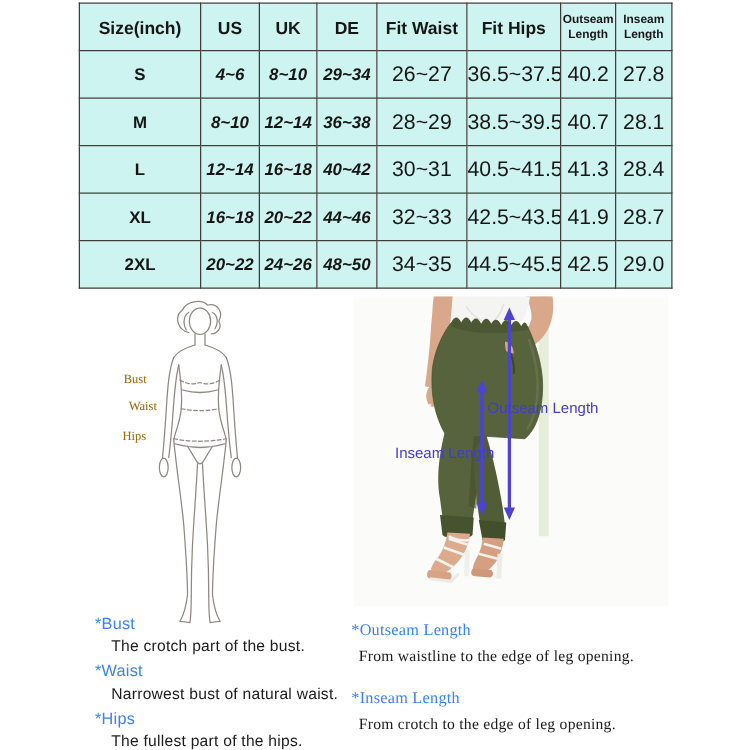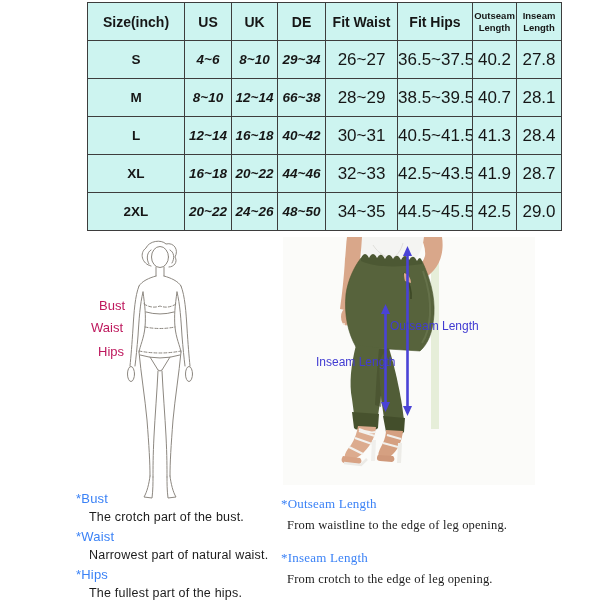--- a/index.html
+++ b/index.html
@@ -3,36 +3,36 @@
 <meta charset="utf-8">
 <style>
   html,body{margin:0;padding:0;}
   body{
     width:600px;height:600px;position:relative;background:#ffffff;
     font-family:"Liberation Sans", sans-serif;overflow:hidden;
   }
   
   table.size-chart{
     position:absolute;left:63px;top:2px;width:474px;
-    border-collapse:collapse;table-layout:fixed;margin-left:24px;
+    border-collapse:collapse;table-layout:fixed;
   }
   .size-chart th,.size-chart td{
     border:1px solid #3d3d3d;background:#cdf4f0;text-align:center;
     vertical-align:middle;color:#161616;padding:0;overflow:hidden;
   }
   .size-chart th{height:37px;font-size:14px;font-weight:bold;}
   .size-chart th.small{font-size:9.5px;line-height:1.25;}
   .size-chart td{height:37px;font-size:17px;}
   .size-chart td.size{font-weight:bold;font-size:13.5px;}
   .size-chart td.intl{font-weight:bold;font-style:italic;font-size:13.5px;}
   
   svg{position:absolute;}
   #figure-svg{left:123px;top:240px;}
   #photo-svg{left:283px;top:237px;}
-  .fig-label{position:absolute;font-size:13px;color:#be185d;}
+  .fig-label{position:absolute;font-size:10px;color:#a16207;font-family:Liberation Serif, serif;}
   .photo-label{position:absolute;font-size:12px;color:#413bd2;z-index:5;}
   
   .notes{position:absolute;letter-spacing:0.2px;}
   #notes-left{left:76px;top:489px;width:235px;}
   #notes-right{left:281px;top:494px;width:300px;font-family:Liberation Serif, serif;}
   .note-title{color:#3b82f6;font-size:13px;line-height:19px;height:19px;}
   .note-desc{color:#1c1c1c;font-size:12.5px;line-height:19px;height:19px;padding-left:13px;}
   #notes-right .note-title{line-height:20px;height:20px;}
   #notes-right .note-desc{line-height:22px;height:22px;padding-left:6px;}
   #notes-right .gap{height:12px;}
@@ -69,21 +69,21 @@
     <td class="intl">29~34</td>
     <td>26~27</td>
     <td>36.5~37.5</td>
     <td>40.2</td>
     <td>27.8</td>
   </tr>
   <tr>
     <td class="size">M</td>
     <td class="intl">8~10</td>
     <td class="intl">12~14</td>
-    <td class="intl">66~38</td>
+    <td class="intl">36~38</td>
     <td>28~29</td>
     <td>38.5~39.5</td>
     <td>40.7</td>
     <td>28.1</td>
   </tr>
   <tr>
     <td class="size">L</td>
     <td class="intl">12~14</td>
     <td class="intl">16~18</td>
     <td class="intl">40~42</td>
@@ -146,21 +146,21 @@
     <path d="M35,131 C34,152 32,176 31,196 C30,216 30,228 30,237"></path>
     <path d="M58,112 C56,134 52,158 50,180 C48,206 47,222 47,236"></path>
     <path d="M39,131 C40,152 42,176 43,196 C44,216 44,228 44,237"></path>
 
     <path d="M27,236 C26,244 24,252 21,257 L29,258 C30,250 30,243 30,237"></path>
     <path d="M47,236 C48,244 50,252 53,257 L45,258 C44,250 44,243 44,237"></path>
   </g>
 </svg>
 
 <div class="fig-label" style="left:99px;top:298px">Bust</div>
-<div class="fig-label" style="left:91px;top:320px">Waist</div>
+<div class="fig-label" style="left:103px;top:320px">Waist</div>
 <div class="fig-label" style="left:98px;top:344px">Hips</div>
 
 <svg id="photo-svg" width="252" height="248" viewBox="0 0 252 248">
   <rect x="0" y="0" width="252" height="248" fill="#fbfbf9"></rect>
   <rect x="148" y="0" width="8" height="192" fill="#e6eed9"></rect>
 
   <path fill="#d9a78a" d="M138,0 L159,0 C161,13 158,25 151,33 C145,40 136,45 128,48 L123,40 C131,35 139,29 142,19 C143,12 140,5 138,0 Z"></path>
 
   <path fill="#f4f4f2" d="M76,0 L141,0 C140,9 137,18 131,24 C122,31 110,33 101,32 C91,31 83,25 79,16 C77,11 76,5 76,0 Z"></path>
   <path fill="none" stroke="#e0dfdb" stroke-width="1" d="M90,8 C95,16 103,21 112,22 M120,6 C118,14 113,20 107,23"></path>
@@ -212,21 +212,21 @@
   </g>
 </svg>
 
 <div class="photo-label" style="left:390px;top:319px">Outseam Length</div>
 <div class="photo-label" style="left:316px;top:355px">Inseam Length</div>
 
 <div class="notes" id="notes-left">
   <div class="note-title">*Bust</div>
   <div class="note-desc">The crotch part of the bust.</div>
   <div class="note-title">*Waist</div>
-  <div class="note-desc">Narrowest part of natural waist.</div>
+  <div class="note-desc">Narrowest bust of natural waist.</div>
   <div class="note-title">*Hips</div>
   <div class="note-desc">The fullest part of the hips.</div>
 </div>
 
 <div class="notes" id="notes-right">
   <div class="note-title">*Outseam Length</div>
   <div class="note-desc">From waistline to the edge of leg opening.</div>
   <div class="gap"></div>
   <div class="note-title">*Inseam Length</div>
   <div class="note-desc">From crotch to the edge of leg opening.</div>

